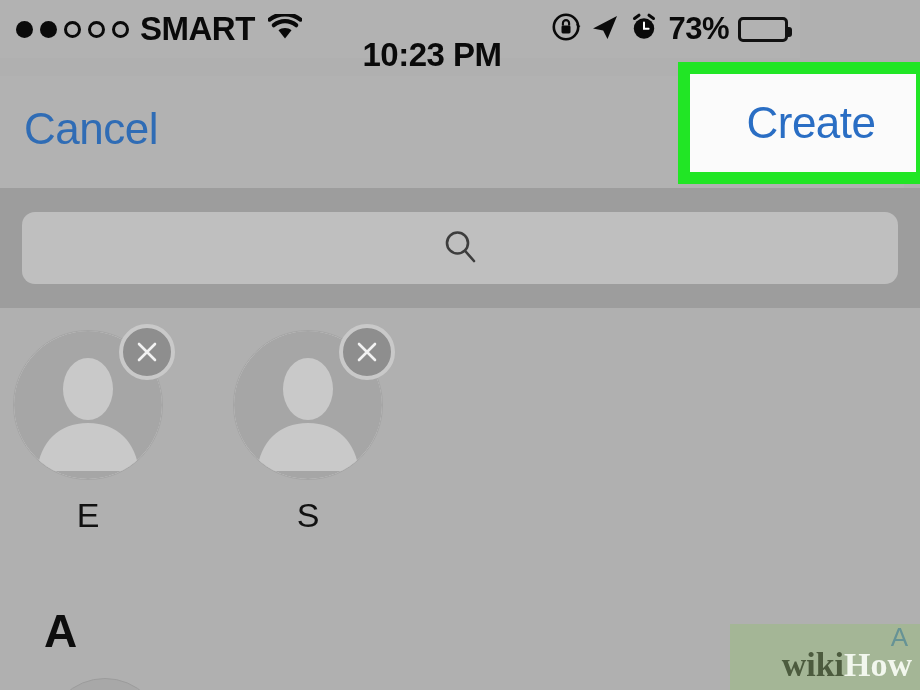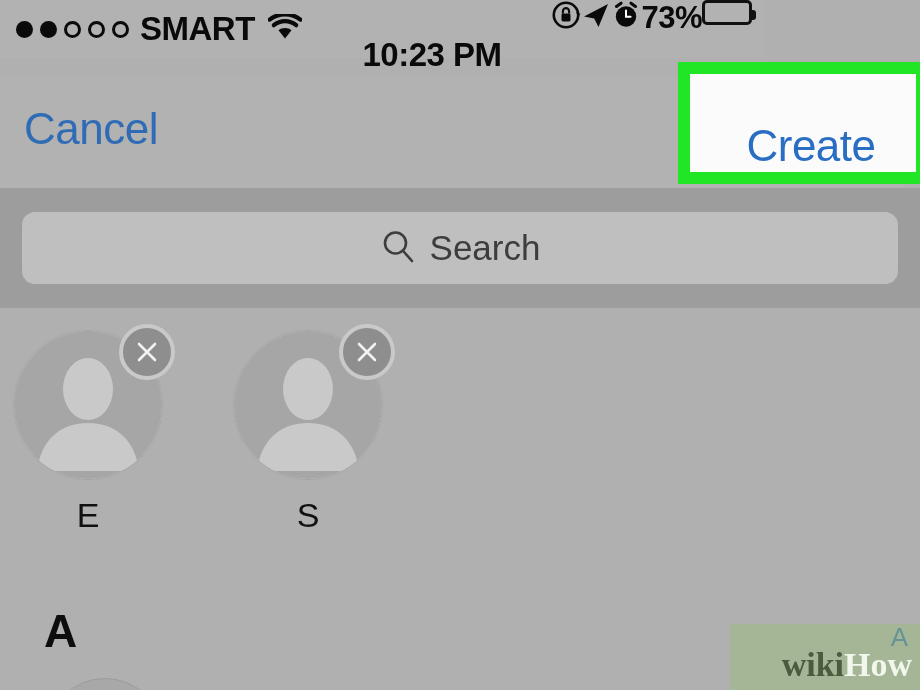--- a/index.html
+++ b/index.html
@@ -20,20 +20,21 @@
     background: #b0b0b0;
   }
 
   
   .status-bar {
     position: absolute;
     left: 0; top: 0;
     width: 764px;
     height: 58px;
     background: #b2b2b2;
+    padding-left: 36px;
   }
   .status-left {
     position: absolute;
     left: 16px; top: 0;
     height: 58px;
     display: flex;
     align-items: center;
     gap: 9px;
   }
   .dots {
@@ -75,22 +76,22 @@
     color: #0a0a0a;
     letter-spacing: -0.5px;
     transform: translateX(-28px);
   }
 
   .status-right {
     position: absolute;
     right: 12px; top: 0;
     height: 58px;
     display: flex;
-    align-items: flex-start;
-    gap: 0;
+    align-items: center;
+    gap: 9px;
   }
   .battery-pct {
     font-size: 31px;
     font-weight: bold;
     color: #0a0a0a;
     letter-spacing: -0.5px;
   }
   .battery-shell {
     position: relative;
     width: 50px;
@@ -168,21 +169,21 @@
     height: 122px;
     background: #21e625;
     box-sizing: border-box;
     padding: 12px;
   }
   .create-btn {
     width: 100%;
     height: 100%;
     background: #fbfbfb;
     display: flex;
-    align-items: flex-end;
+    align-items: center;
     justify-content: center;
     border: none;
     font-family: inherit;
     cursor: pointer;
   }
   .create-label {
     font-size: 44px;
     color: #2a6ec4;
     letter-spacing: -0.5px;
     transform: translateX(8px);
@@ -414,21 +415,20 @@
   </div>
 
   <div class="search-band">
     <div class="search-field">
       <span>
         <svg width="36" height="36" viewBox="0 0 36 36">
           <circle cx="15.5" cy="15" r="10.5" fill="none" stroke="#3d3d3d" stroke-width="2.6"></circle>
           <path d="M23.2 23 L32 33" stroke="#3d3d3d" stroke-width="2.6" stroke-linecap="round"></path>
         </svg>
       </span>
-      <span class="search-placeholder">Search</span>
     </div>
   </div>
 
   <div class="contacts-area">
 
     <div class="selected-row">
 
       <div class="recipient" style="left:-2px; top:22px;">
         <div class="avatar-wrap">
           <div class="avatar-circle">

